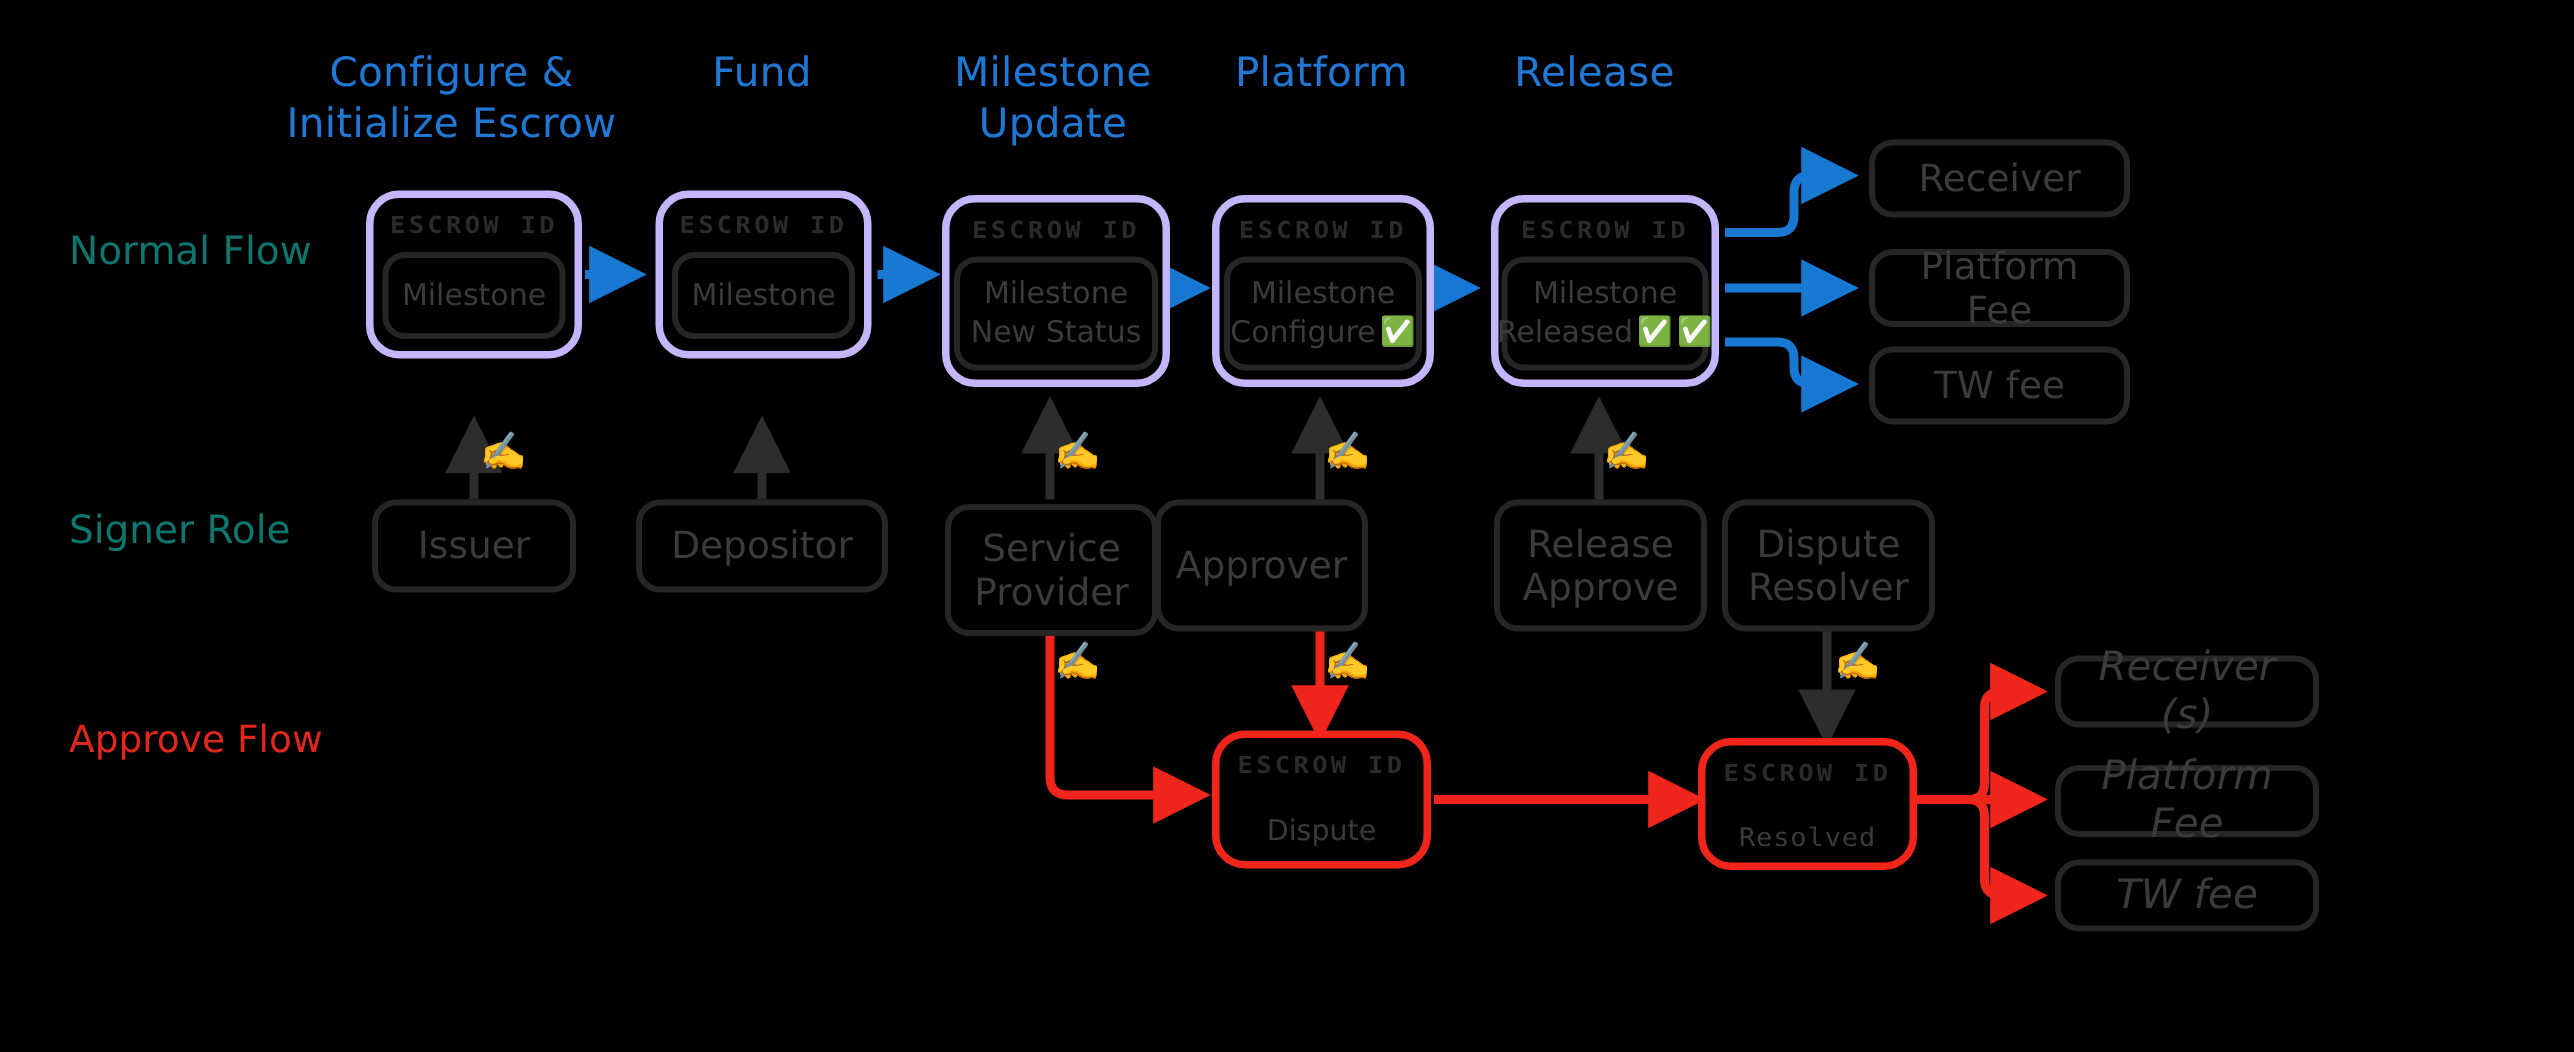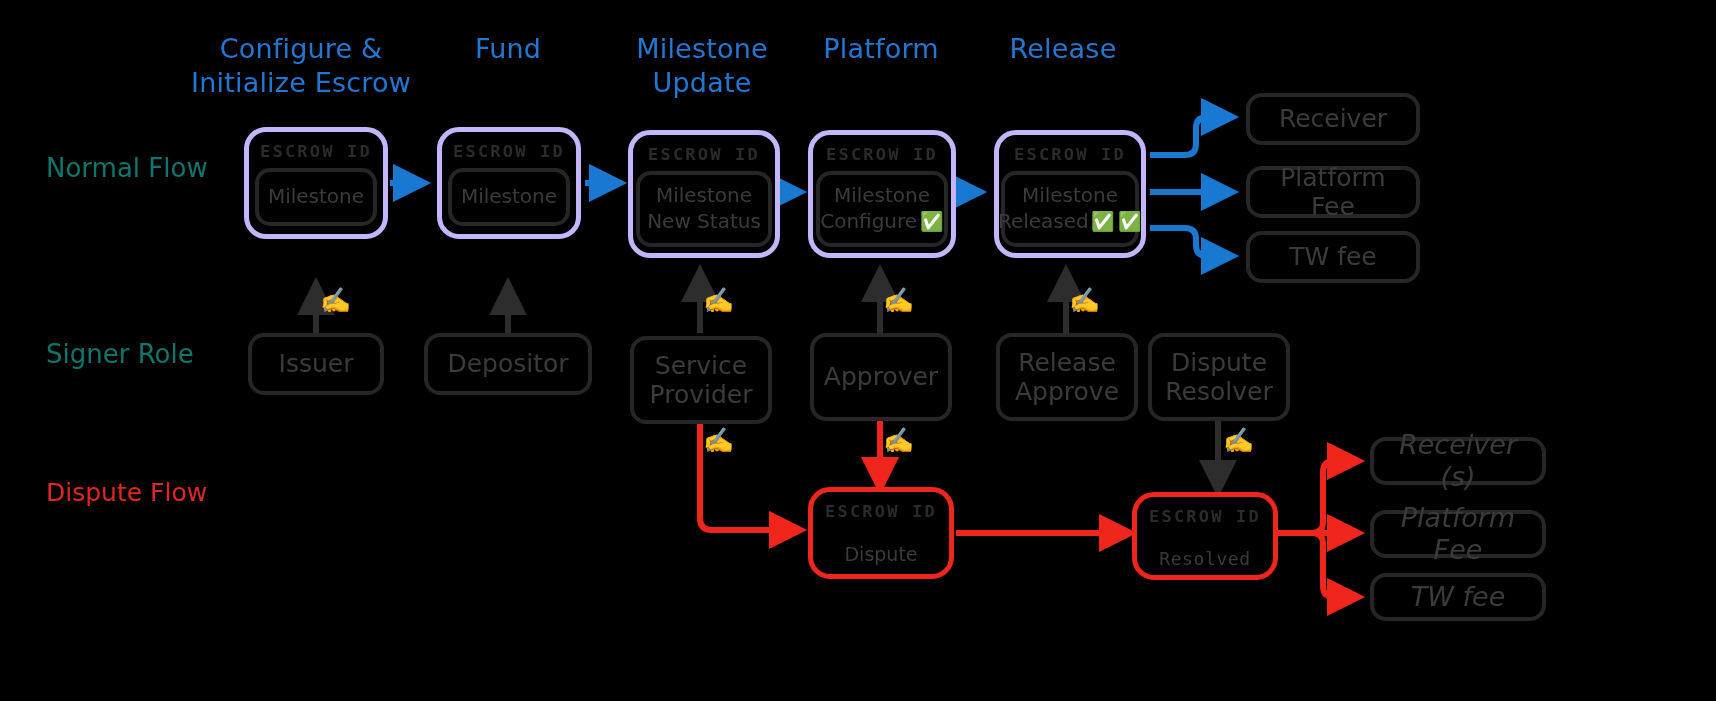--- a/index.html
+++ b/index.html
@@ -109,21 +109,21 @@
   </div>
   <div class="abs phase" style="left:796px;top:32px;width:170px;">
     <div>Platform</div>
   </div>
   <div class="abs phase" style="left:978px;top:32px;width:170px;">
     <div>Release</div>
   </div>
 
   <div class="abs rowlabel" style="left:46px;top:153px;">Normal Flow</div>
   <div class="abs rowlabel" style="left:46px;top:339px;">Signer Role</div>
-  <div class="abs rowlabel dispute" style="left:46px;top:478px;">Dispute Flow</div>
+  <div class="abs rowlabel dispute" style="left:46px;top:478px;">Approve Flow</div>
 
   <div class="abs escrow" style="left:244px;top:127px;width:144px;height:112px;">
     <div class="escrow-id">ESCROW ID</div>
     <div class="inner" style="width:114px;height:50px;">
       <div class="ln">Milestone</div>
     </div>
   </div>
 
   <div class="abs escrow" style="left:437px;top:127px;width:144px;height:112px;">
     <div class="escrow-id">ESCROW ID</div>
@@ -176,21 +176,21 @@
   <div class="emoji" style="left:1223px;top:428px;">✍️</div>
 
   <div class="abs obox" style="left:424px;top:333px;width:168px;height:62px;">Depositor</div>
   <div class="abs obox" style="left:248px;top:333px;width:136px;height:62px;">Issuer</div>
 
   <div class="abs obox" style="left:630px;top:336px;width:142px;height:88px;flex-direction:column;">
     <span>Service</span>
     <span>Provider</span>
   </div>
 
-  <div class="abs obox" style="left:810px;top:333px;width:142px;height:88px;">Approver</div>
+  <div class="abs obox" style="left:770px;top:333px;width:142px;height:88px;">Approver</div>
 
   <div class="abs obox" style="left:996px;top:333px;width:142px;height:88px;flex-direction:column;">
     <span>Release</span>
     <span>Approve</span>
   </div>
 
   <div class="abs obox" style="left:1148px;top:333px;width:142px;height:88px;flex-direction:column;">
     <span>Dispute</span>
     <span>Resolver</span>
   </div>

